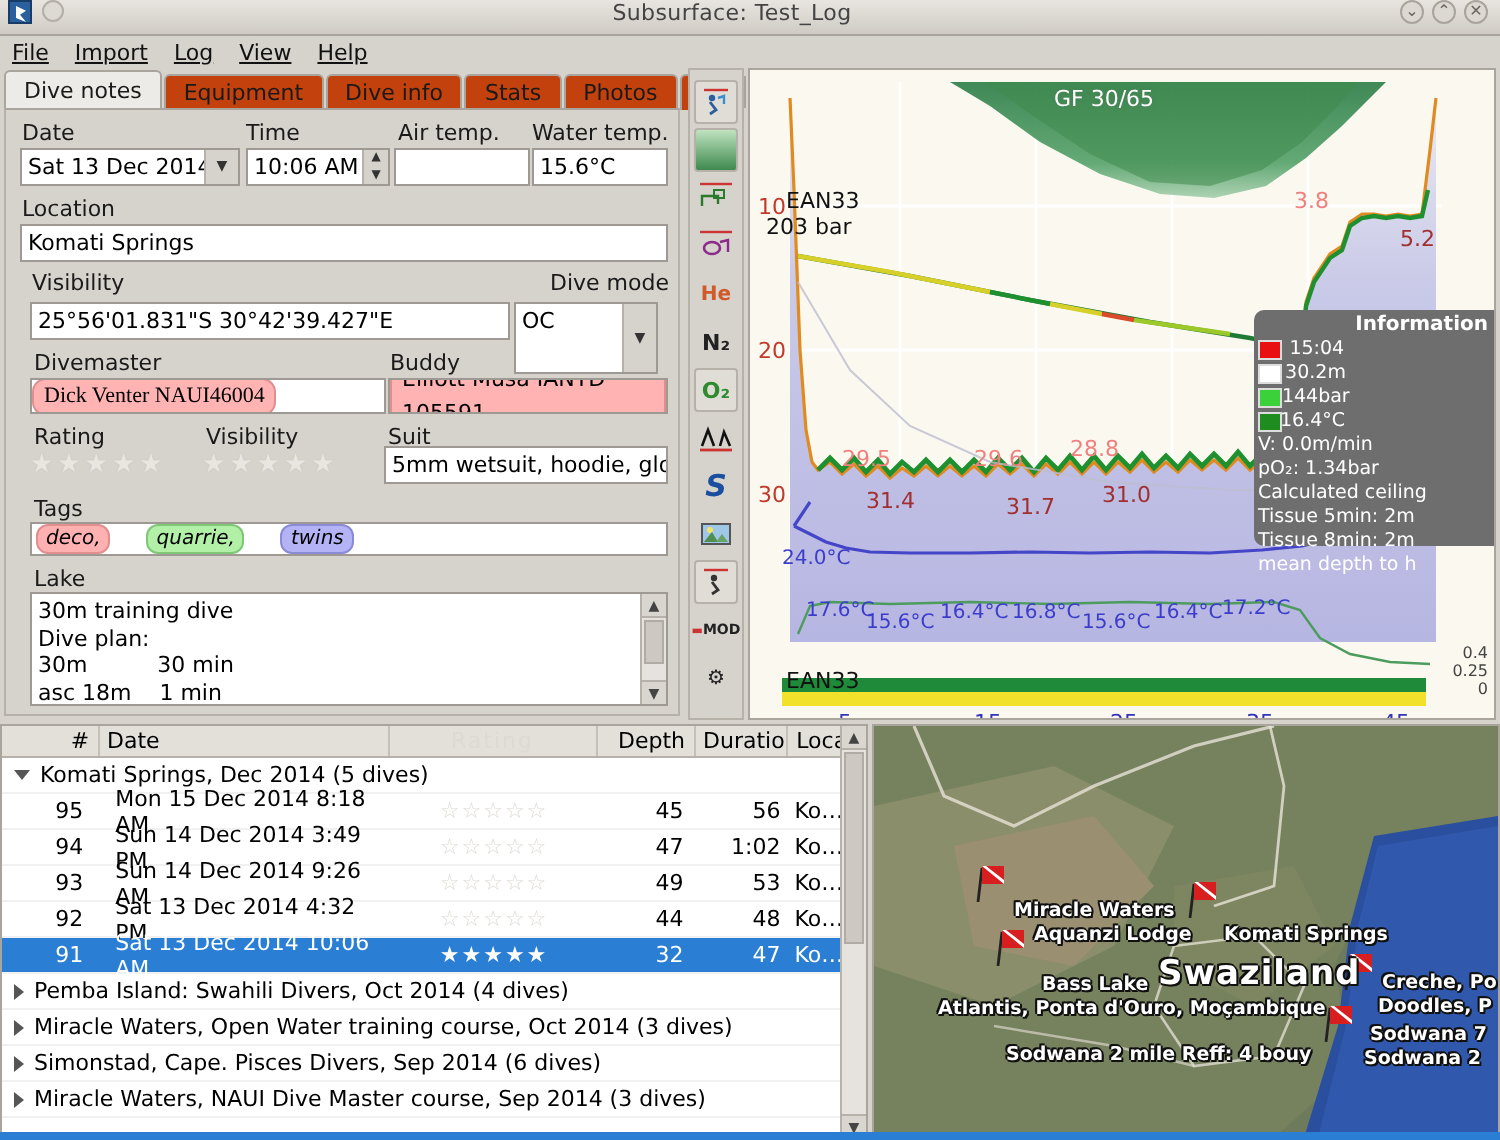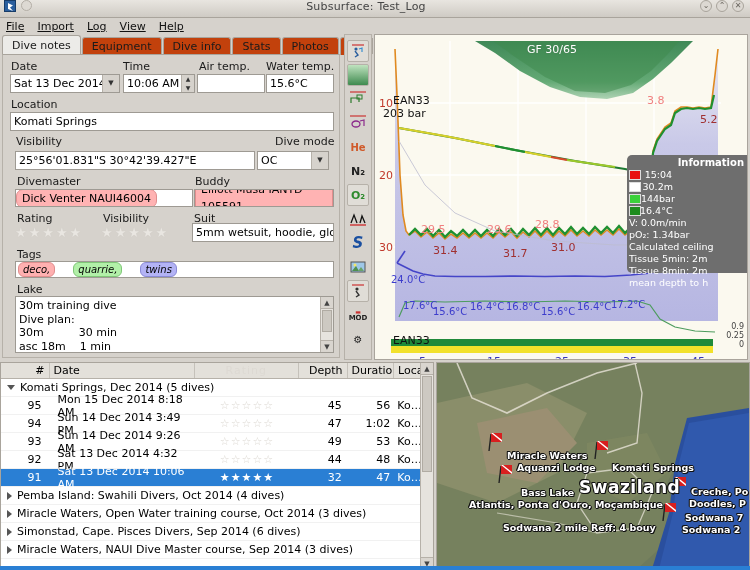--- a/index.html
+++ b/index.html
@@ -213,28 +213,28 @@
       </div>
       <div class="fld" style="left:194px; top:19px; width:68px; height:19px;"></div>
       <div class="fld" style="left:263px; top:19px; width:68px; height:19px;">15.6°C</div>
 
       <div class="lbl" style="left:8px; top:43px;">Location</div>
       <div class="fld" style="left:7px; top:57px; width:324px; height:19px;">Komati Springs</div>
 
       <div class="lbl" style="left:13px; top:80px;">Visibility</div>
       <div class="lbl" style="left:272px; top:80px;">Dive mode</div>
       <div class="fld" style="left:12px; top:96px; width:240px; height:19px;">25°56'01.831"S 30°42'39.427"E</div>
-      <div class="combo" style="left:254px; top:96px; width:72px; height:19px;">
+      <div class="combo" style="left:254px; top:96px; width:72px; height:36px;">
         <div class="v">OC</div>
         <div class="arrow">▼</div>
       </div>
 
       <div class="lbl" style="left:14px; top:120px;">Divemaster</div>
       <div class="lbl" style="left:192px; top:120px;">Buddy</div>
-      <div class="fldwrap" style="left:12px; top:134px; width:178px; height:18px;">
+      <div class="fldwrap" style="left:12px; top:134px; width:178px; height:18px;font-family:Liberation Serif, serif;">
         <span class="hilite">Dick Venter NAUI46004</span>
       </div>
       <div class="fldwrap" style="left:191px; top:134px; width:140px; height:18px;">
         <span class="hilite">Elliott Musa IANTD 105591</span>
       </div>
 
       <div class="lbl" style="left:14px; top:157px;">Rating</div>
       <div class="lbl" style="left:100px; top:157px;">Visibility</div>
       <div class="lbl" style="left:191px; top:157px;">Suit</div>
       <div class="stars" style="left:12px; top:170px;">★★★★★</div>
@@ -304,21 +304,21 @@
         <path d="M8 11 L11 7 L14 11 Z" fill="#6aa36a"></path>
       </svg>
     </div>
     <div class="vbtn">
       <svg width="16" height="16" viewBox="0 0 16 16">
         <line x1="2" y1="2" x2="14" y2="2" stroke="#c33" stroke-width="1.2"></line>
         <circle cx="7" cy="6" r="1.6" fill="#333"></circle>
         <path d="M6 8 L9 12 L6 14" stroke="#333" stroke-width="1.4" fill="none"></path>
       </svg>
     </div>
-    <div class="vbtn flat" style="flex-direction:column;font-size:7px;line-height:7px">
+    <div class="vbtn flat" style="flex-direction:row;font-size:7px;line-height:7px">
       <span style="color:#c33;font-size:6px">▬</span>
       <span>MOD</span>
     </div>
     <div class="vbtn flat" style="font-size:10px">⚙</div>
   </div>
 
   <div class="chartpane">
     <svg class="chart-svg" width="372" height="324" viewBox="0 0 372 324">
       <defs>
         <linearGradient id="depthfill" x1="0" y1="0" x2="0" y2="1">
@@ -428,21 +428,21 @@
     <div style="position:absolute;left:16px;top:239px;font-size:10px;color:#3c3ccc">24.0°C</div>
     <div style="position:absolute;left:28px;top:265px;font-size:10px;color:#3c3ccc">17.6°C</div>
     <div style="position:absolute;left:58px;top:271px;font-size:10px;color:#3c3ccc">15.6°C</div>
     <div style="position:absolute;left:95px;top:266px;font-size:10px;color:#3c3ccc">16.4°C</div>
     <div style="position:absolute;left:131px;top:266px;font-size:10px;color:#3c3ccc">16.8°C</div>
     <div style="position:absolute;left:166px;top:271px;font-size:10px;color:#3c3ccc">15.6°C</div>
     <div style="position:absolute;left:202px;top:266px;font-size:10px;color:#3c3ccc">16.4°C</div>
     <div style="position:absolute;left:236px;top:264px;font-size:10px;color:#3c3ccc">17.2°C</div>
 
     <div style="position:absolute;right:3px;top:287px;font-size:8px;color:#444;text-align:right;line-height:9px">
-      <div>0.9</div>
+      <div>0.4</div>
       <div>0.25</div>
       <div>0</div>
     </div>
 
     <div class="infobox">
       <div class="ttl">Information</div>
       <div class="swatch" style="top:15px;height:10px;background:#e81010;border:1px solid #ddd;"></div>
       <div class="swatch" style="top:27px;height:10px;background:#fff;border:1px solid #ddd;"></div>
       <div class="swatch" style="top:39px;height:10px;background:#3bd13b;border:1px solid #ddd;"></div>
       <div class="swatch" style="top:51px;height:10px;background:#1e8c1e;border:1px solid #ddd;"></div>

